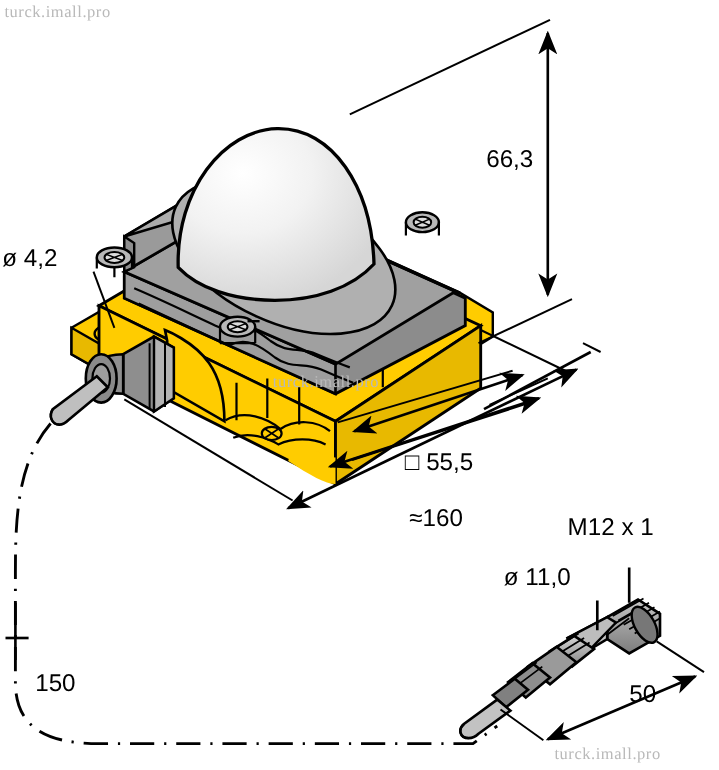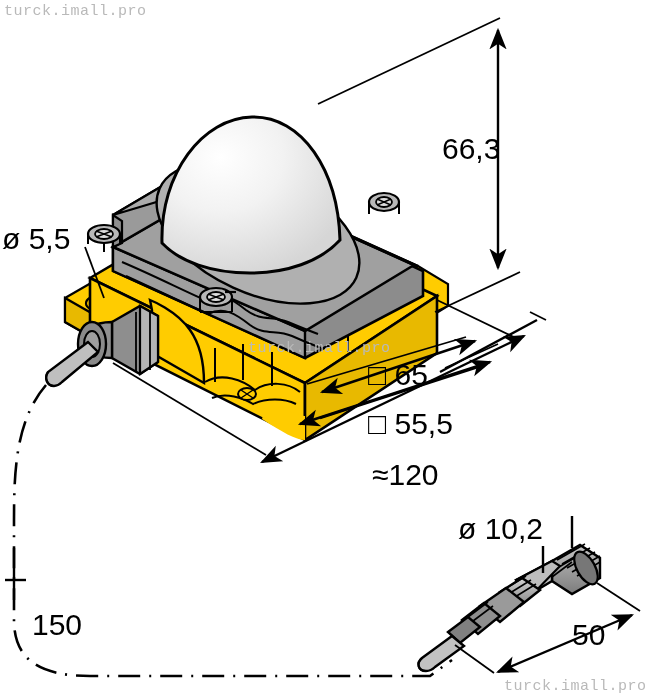--- a/index.html
+++ b/index.html
@@ -1,23 +1,23 @@
 <!DOCTYPE html>
 <html><head>
 <meta charset="utf-8">
 <style>
   html,body{margin:0;padding:0;background:#ffffff;}
   body{width:654px;height:700px;position:relative;overflow:hidden;
        font-family:"Liberation Sans",sans-serif;}
   #stage{position:absolute;inset:0;width:654px;height:700px;}
   svg{position:absolute;left:0;top:0;}
-  .wm{position:absolute;font-family:Liberation Mono, monospace;
+  .wm{position:absolute;font-family:Liberation Serif, serif;
       font-size:15px;color:#b9b9b9;letter-spacing:.5px;white-space:nowrap;}
   .dim{position:absolute;font-family:"Liberation Sans",sans-serif;
-       font-size:30px;color:#000;white-space:nowrap;}
+       font-size:22px;color:#000;white-space:nowrap;}
 </style>
 </head>
 <body>
 
 <div id="stage">
 
   <svg width="654" height="700" viewBox="0 0 654 700">
     <defs>
       <radialGradient id="domeGrad" cx="33%" cy="26%" r="78%">
         <stop offset="0%" stop-color="#ffffff"></stop>
@@ -180,34 +180,34 @@
       <path d="M572,516 L572,548" stroke-width="2.4"></path>
 
       <path d="M543,546 L543,573" stroke-width="2.4"></path>
 
       <path d="M597,583 L640,611" stroke-width="1.8"></path>
       <path name="x" d="M455,645 L494,673" stroke-width="1.8"></path>
       <path d="M632,615 L498,672" stroke-width="2.4" marker-start="url(#arrHead)" marker-end="url(#arrHead)"></path>
     </g>
   </svg>
 
-  <div class="dim" style="left:2px; top:222px;">ø 5,5</div>
+  <div class="dim" style="left:2px; top:222px;">ø 4,2</div>
 
   <div class="dim" style="left:442px; top:132px;">66,3</div>
 
-  <div class="dim" style="left:368px; top:358px;">□ 65</div>
 
   <div class="dim" style="left:368px; top:407px;">□ 55,5</div>
 
-  <div class="dim" style="left:372px; top:458px;">≈120</div>
+  <div class="dim" style="left:372px; top:458px;">≈160</div>
 
   <div class="dim" style="left:32px; top:570px;margin-top:38px;">150</div>
 
-
-  <div class="dim" style="left:458px; top:512px;">ø 10,2</div>
+  <div class="dim" style="left:516px; top:466px;">M12 x 1</div>
+
+  <div class="dim" style="left:458px; top:512px;">ø 11,0</div>
 
   <div class="dim" style="left:572px; top:618px;">50</div>
 
   <div class="wm" style="left:4px; top:3px;">turck.imall.pro</div>
   <div class="wm" style="left:248px; top:340px;">turck.imall.pro</div>
   <div class="wm" style="left:504px; top:678px;">turck.imall.pro</div>
 
 </div>
 
 </body></html>

